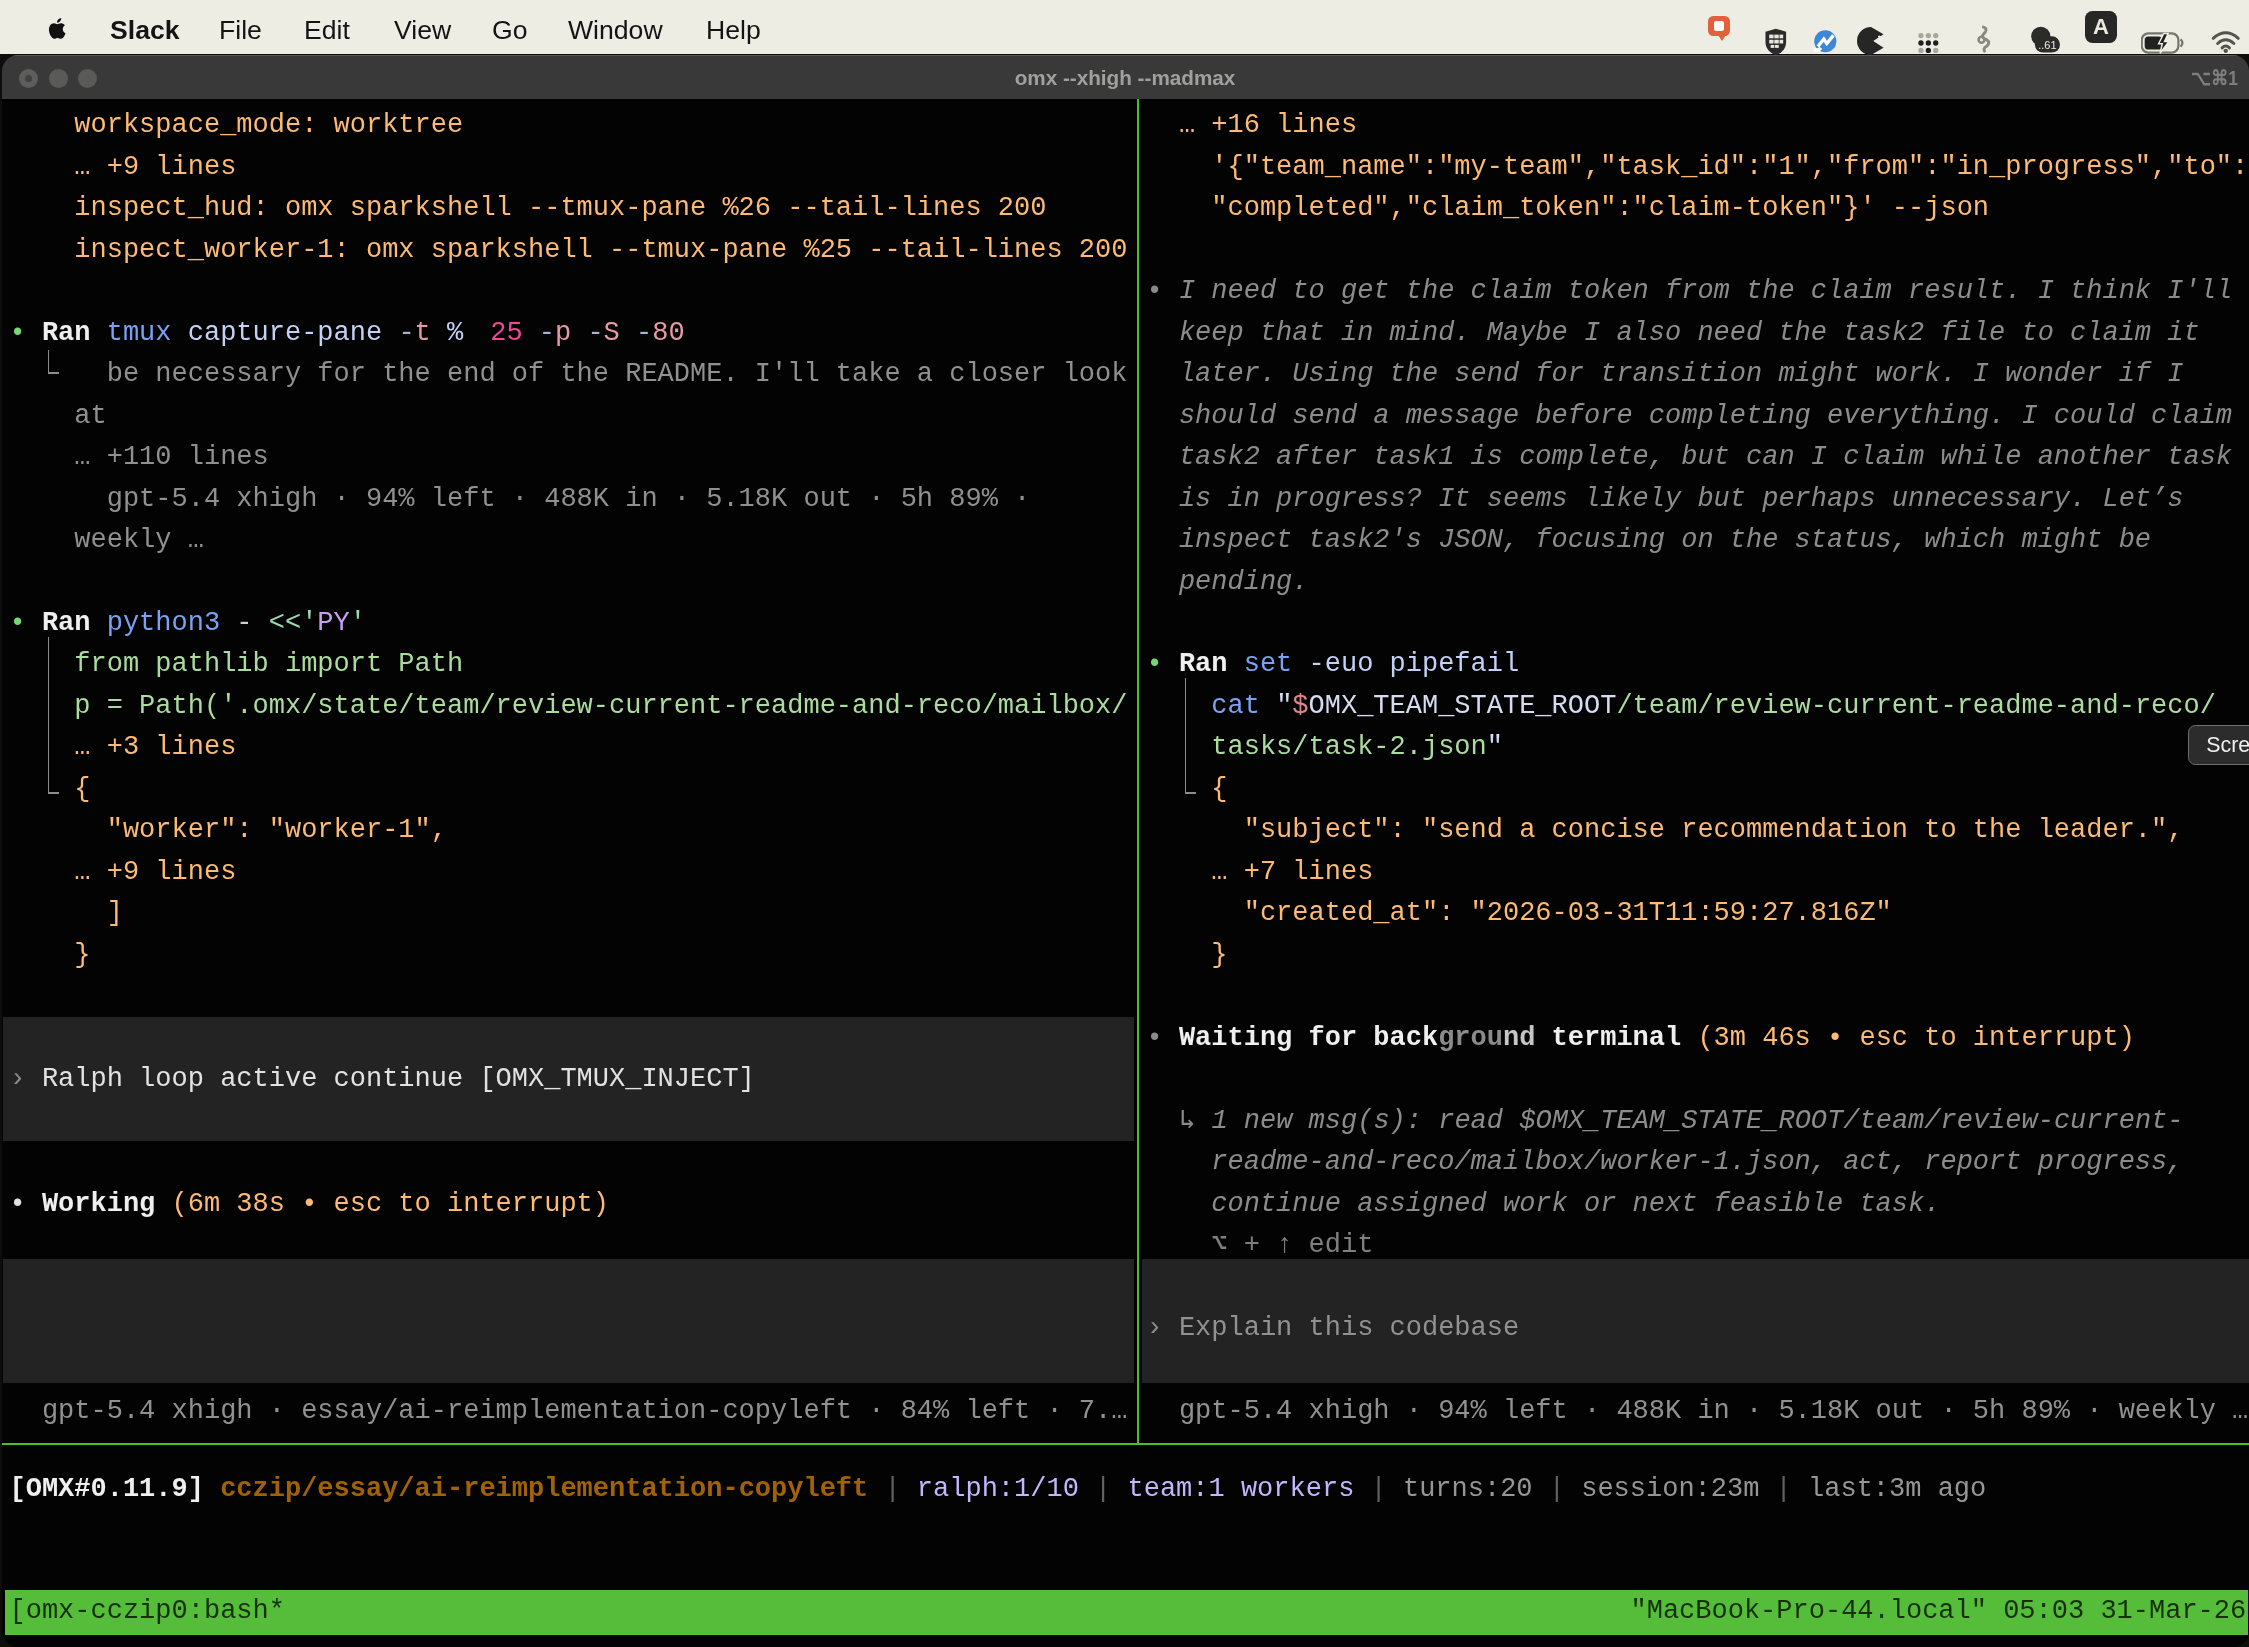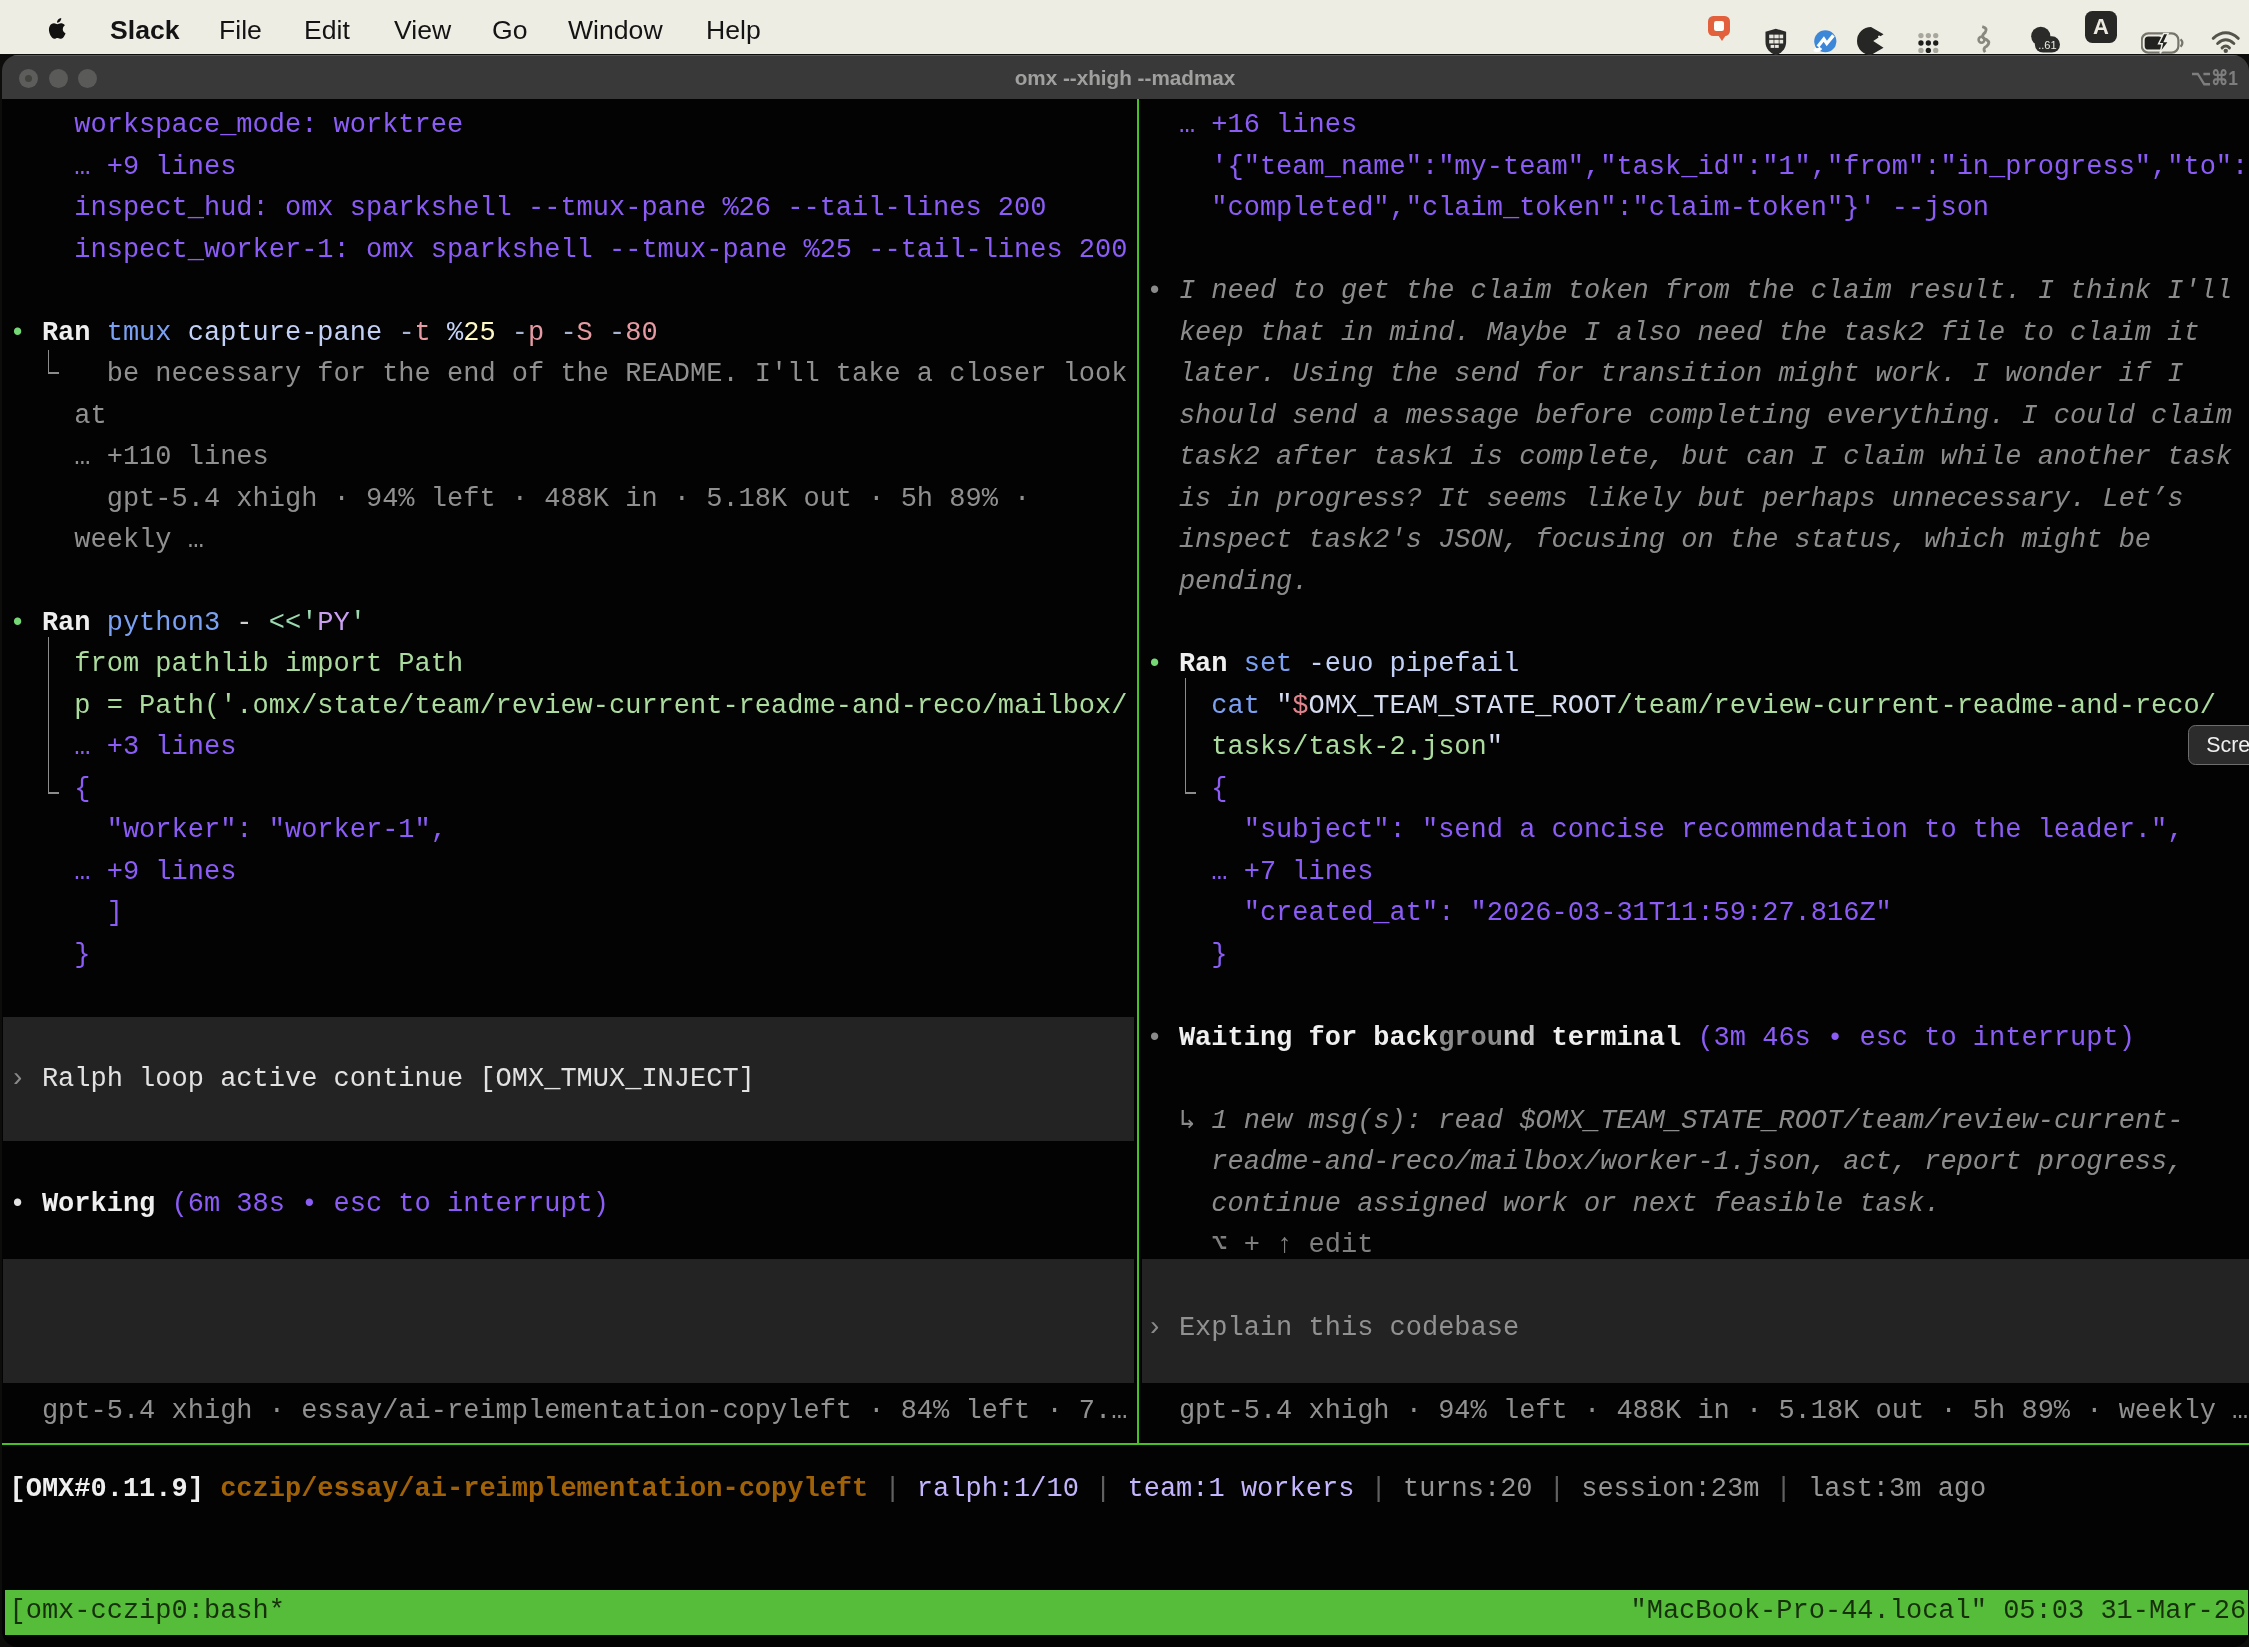--- a/index.html
+++ b/index.html
@@ -12,36 +12,36 @@
        background:#030303; border-radius:16px; overflow:hidden; }
 #tbar { position:absolute; left:0; top:0; width:100%; height:44px; background:#39393a;
         border-top:1.5px solid #58585a; }
 .tl { position:absolute; top:12.5px; width:19px; height:19px; border-radius:50%; background:#5d5d5b; }
 #title { position:absolute; top:10px; left:0; width:100%; text-align:center; font-size:20.7px;
          font-weight:bold; color:#a0a09e; }
 #hotkey { position:absolute; top:9.6px; right:10.3px; font-size:20.7px; font-weight:bold; color:#7e7e7e; transform:scaleX(.84); transform-origin:right center; }
 pre.t { position:absolute; font-family:"Liberation Mono", monospace; font-size:27px;
         line-height:41px; color:#a1a1a1; white-space:pre; }
 pre.t i { font-style:normal; }
-i.g  { color:#8b5cf6; }
+i.g  { color:#fdba74; }
 i.g2 { color:#919191; }
 i.g3 { color:#909090; }
 i.d  { color:#8a8a8a; }
 i.d2 { color:#7f7f7f; }
 i.w  { color:#efefef; font-weight:bold; }
 i.wn { color:#e2e2e2; }
 i.wt { color:#cfcfcf; }
 i.dw { color:#8b8b8b; font-weight:bold; }
 i.mw { color:#c6c6c6; font-weight:bold; }
 pre.t i.th { color:#8c8c8c; font-style:italic; }
 i.bu { color:#74d974; }
 i.bl { color:#7ba1f2; }
 i.lv { color:#c4d1f6; }
 i.pk { color:#e69aa3; }
-i.or { color:#fef9c3; }
+i.or { color:#ec4899;margin-left:27px; }
 i.dl { color:#a7b3d0; }
 i.gr { color:#abdc9e; }
 i.vi { color:#c9a0f0; }
 i.mg { color:#9cd9b0; }
 i.dp { color:#e2848e; }
 i.ev { color:#d6dcf0; }
 i.cy { color:#a16207;font-weight:bold; }
 i.sg { color:#c4b5fd; }
 i.pi { color:#616161; }
 i.sl { color:#969696; }

